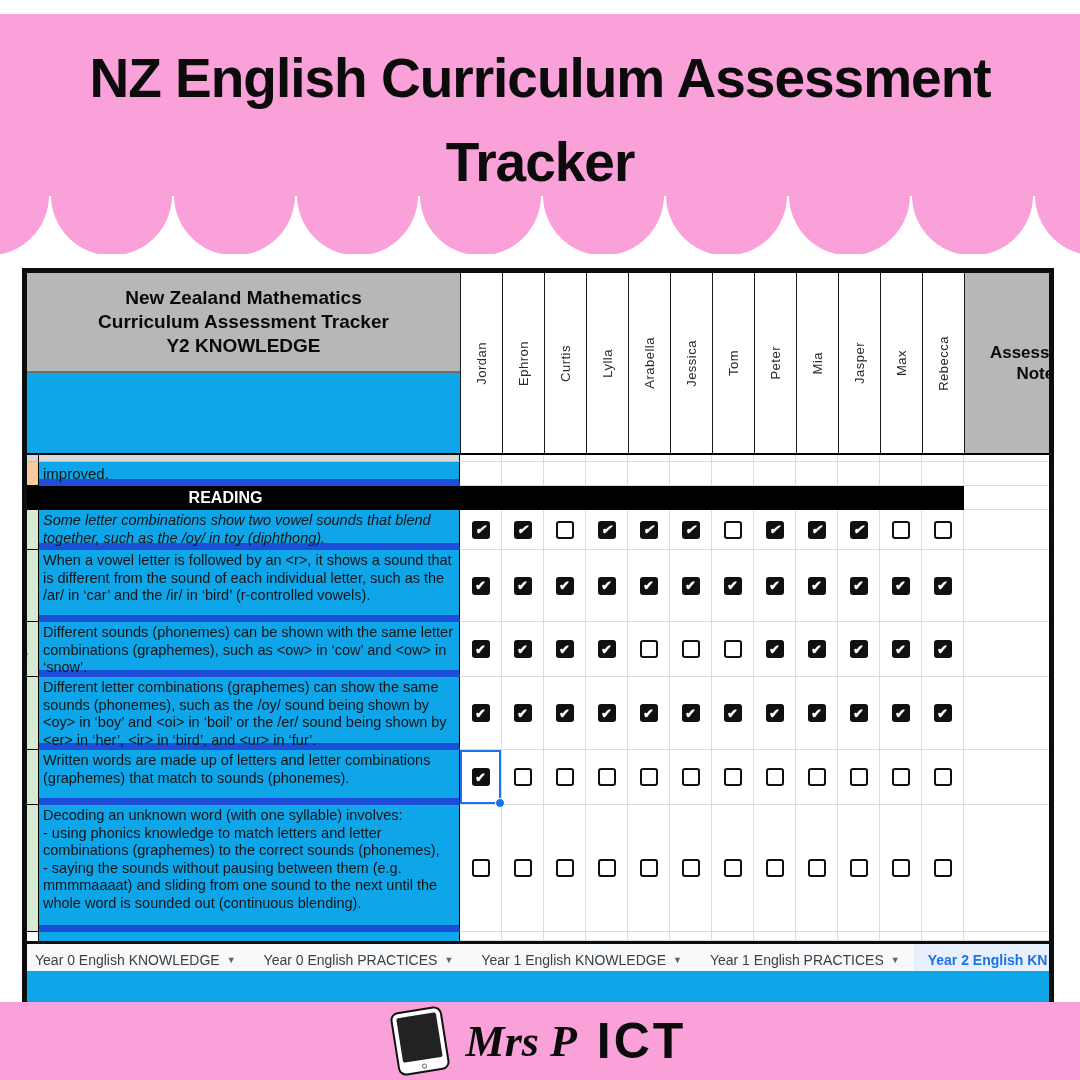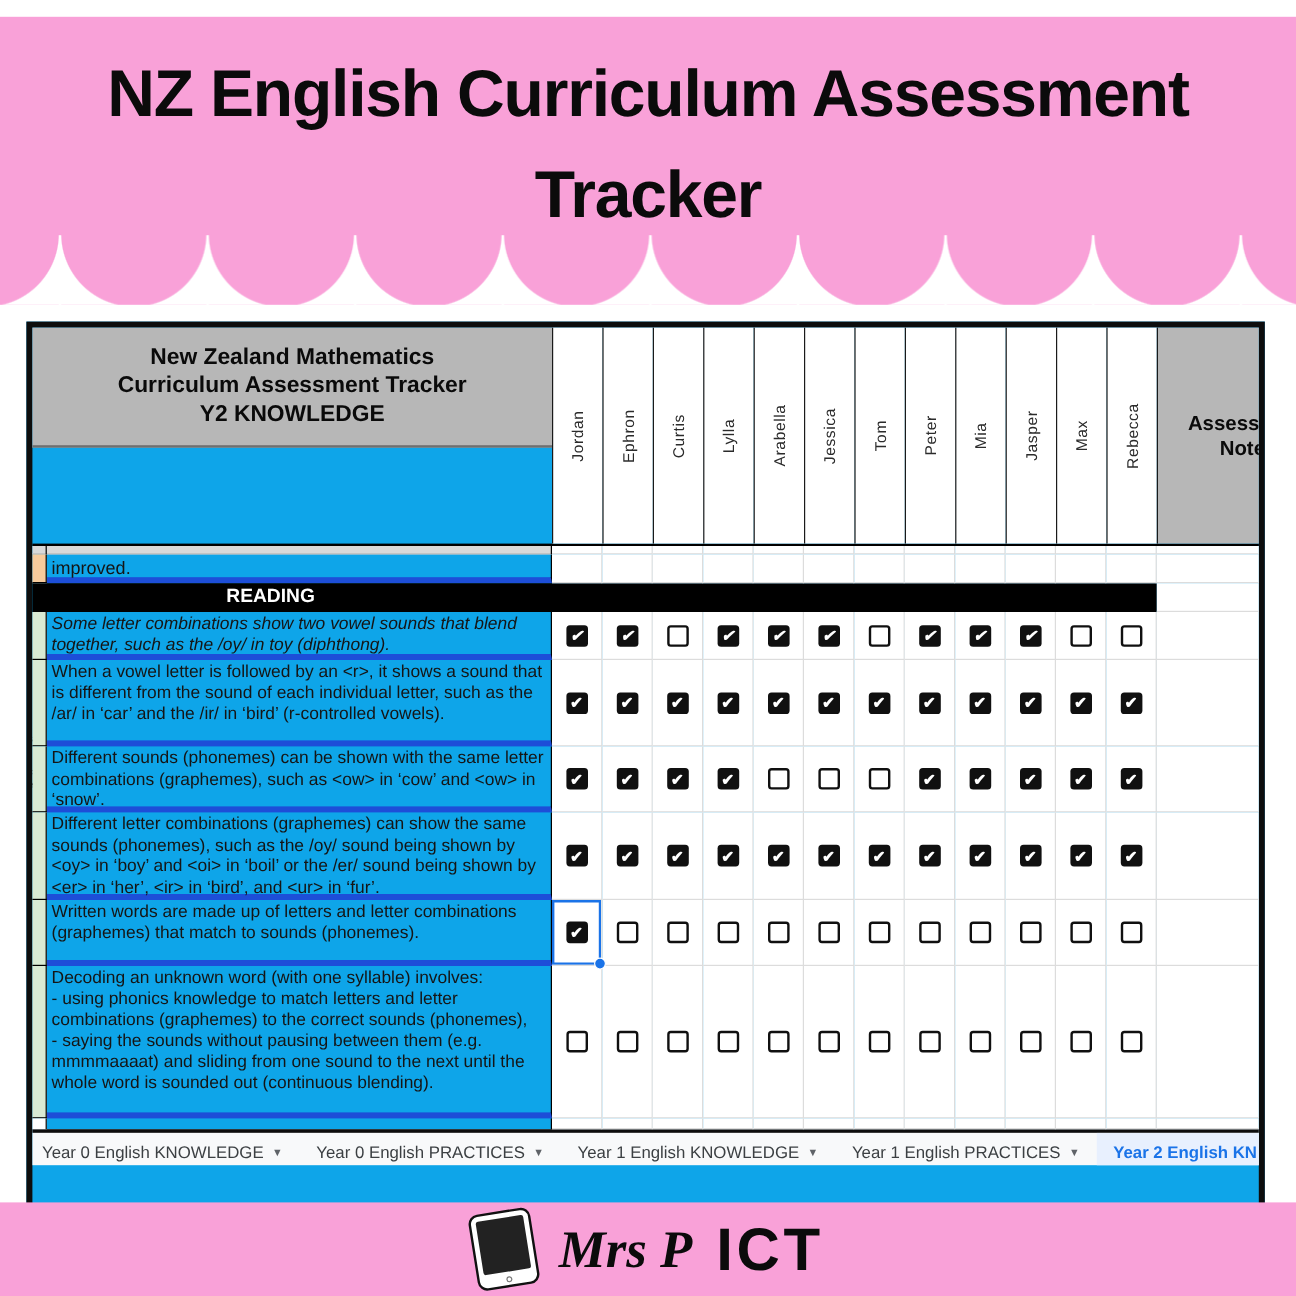--- a/index.html
+++ b/index.html
@@ -28,21 +28,21 @@
   .hdr-notes { width:85px; background:var(--gray); border-left:1px solid #1a1a1a; overflow:hidden;
     display:flex; align-items:center; }
   .hdr-notes .inner { width:150px; flex:none; text-align:center; font-weight:bold; font-size:17px; line-height:21px; color:#0a0a0a; }
 
   
   .row { display:flex; width:100%; }
   .strip { width:12px; flex:none; border-right:1px solid #000; border-bottom:1px solid #000;
     overflow:hidden; position:relative; display:flex; }
   .strip .sl { font-size:9px; line-height:11px; color:#3a3a3a; margin-left:-4px; white-space:pre-line; }
   .sl-bottom { align-self:flex-end; } .sl-center { align-self:center; }
-  .desc { width:421px; flex:none; border-right:1px solid #000; border-bottom:5px solid #1d4ed8;
+  .desc { width:421px; flex:none; border-right:1px solid #000; border-bottom:7px solid #1d4ed8;
     padding:2px 4px 1px 4px; font-size:14.5px; line-height:17.6px; color:#151515; white-space:pre-line; }
   .cellwrap { display:flex; flex:none; }
   .cell { width:42px; flex:none; border-right:1px solid #dcdcdc; border-bottom:1px solid #dcdcdc;
     display:flex; align-items:center; justify-content:center; position:relative; background:#fff; }
   .notecell { width:85px; flex:none; border-bottom:1px solid #dcdcdc; background:#fff; }
 
   .spacer-row { height:7px; } .spacer-row .strip,.spacer-row .desc { background:#d9d9d9; border-bottom:1px solid #bdbdbd; }
   .improved-row { height:24px; } .improved-row .desc { font-size:15px; line-height:19px; }
   .reading-row { height:24px; }
   .reading-bar { width:937px; flex:none; background:#000; color:#fff; font-weight:bold; font-size:16px;

